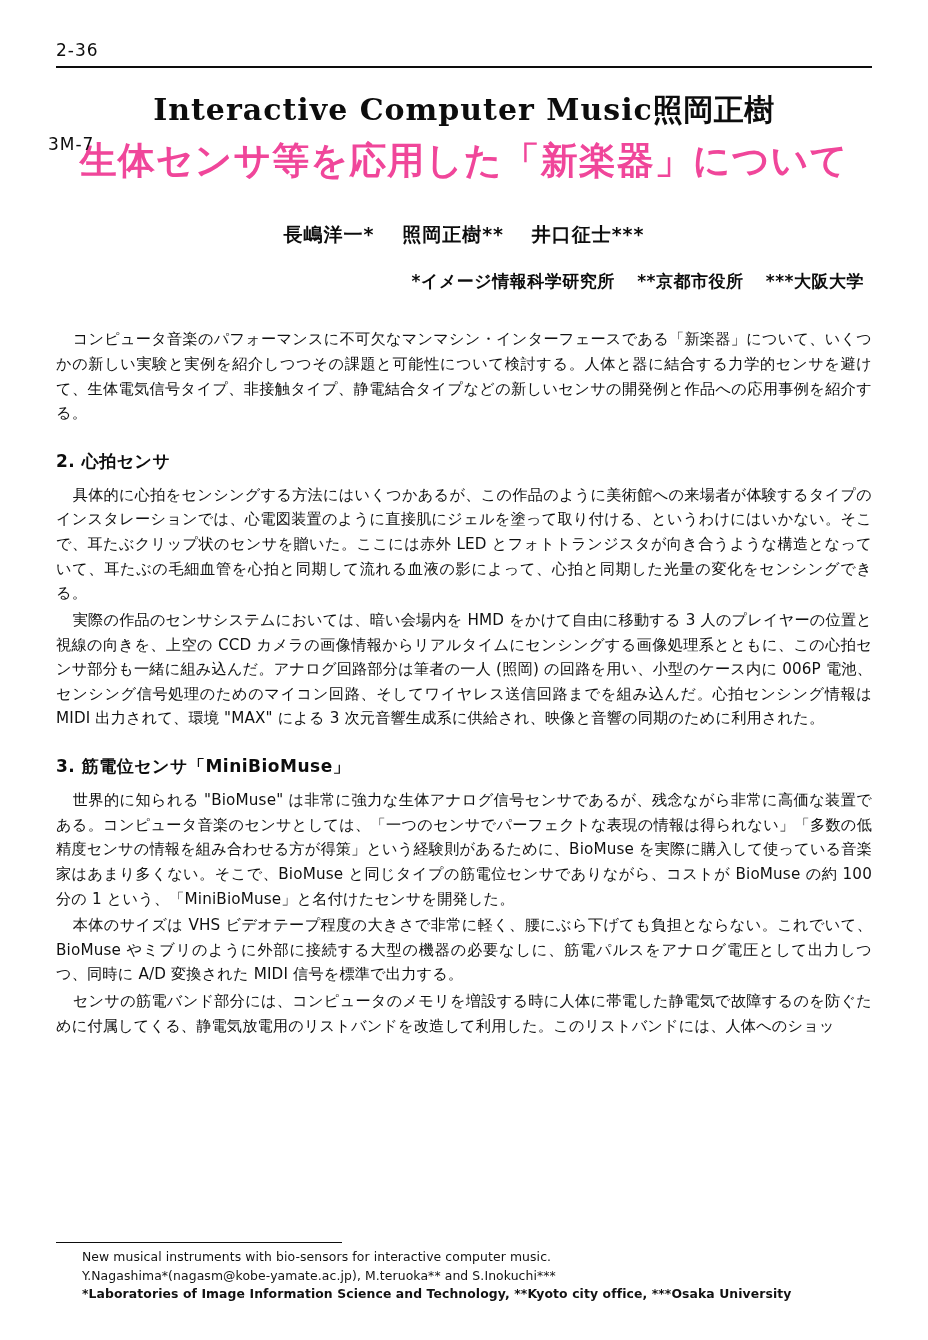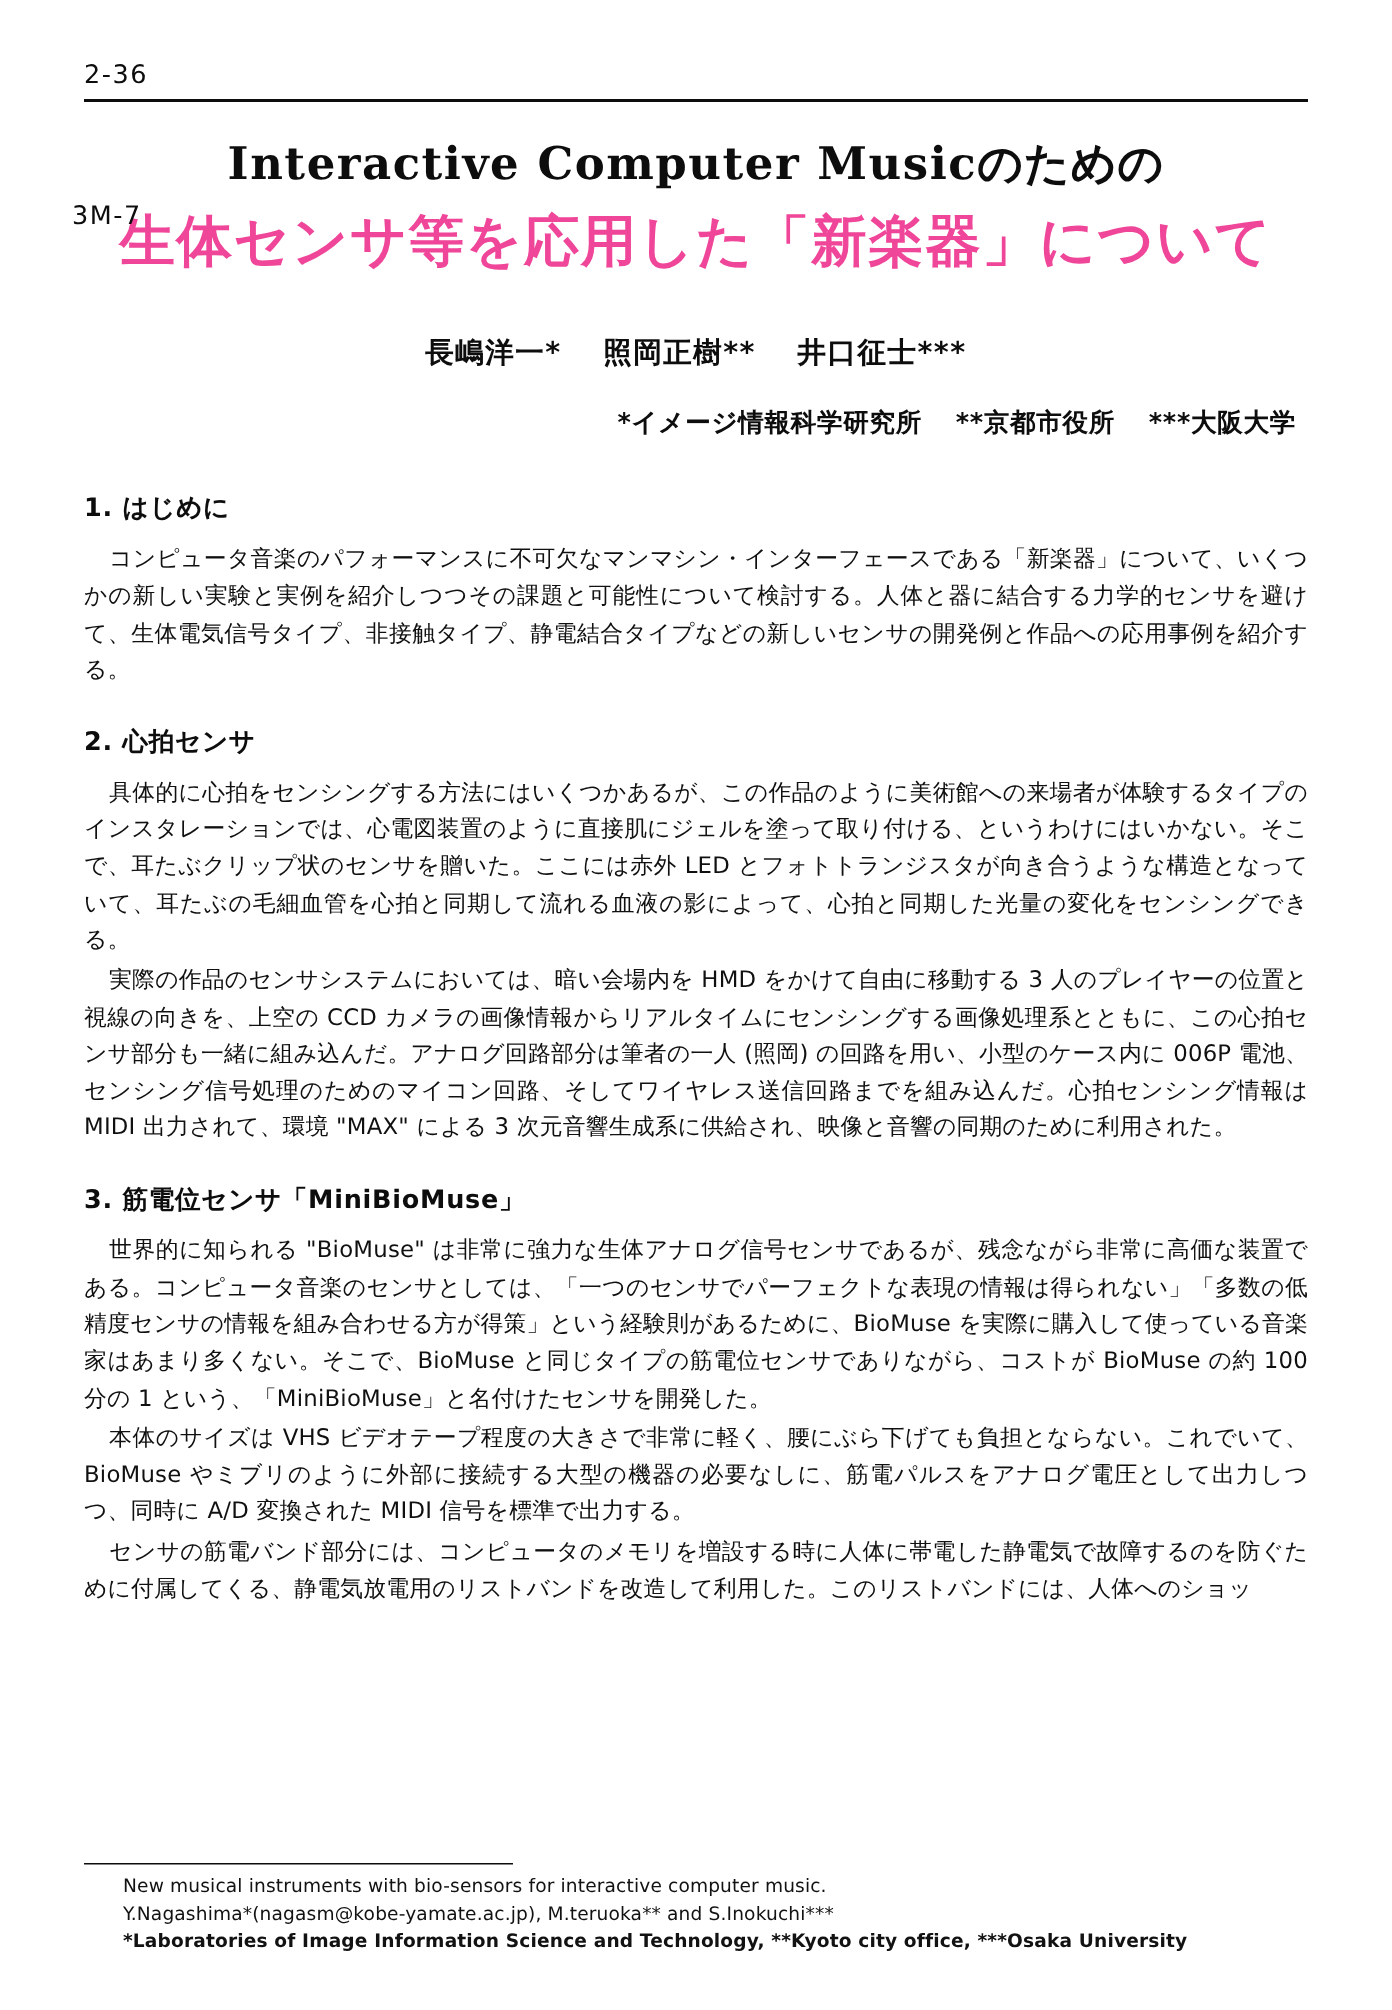--- a/index.html
+++ b/index.html
@@ -151,41 +151,40 @@
 <div class="page">
 
   <div class="header-row">
     <div class="page-code">2-36</div>
     <div class="header-rule"></div>
   </div>
 
   <div class="title-block">
     <div class="paper-id">3M-7</div>
     <div class="title-line-1">
-      <span class="latin">Interactive Computer Music</span><span>のための</span>
+      <span class="latin">Interactive Computer Music</span><span>照岡正樹</span>
     </div>
     <div class="title-line-2">生体センサ等を応用した「新楽器」について</div>
 
     <div class="authors">
       <span>長嶋洋一*</span>
       <span>照岡正樹**</span>
       <span>井口征士***</span>
     </div>
 
     <div class="affiliations">
       <span>*イメージ情報科学研究所</span>
       <span>**京都市役所</span>
       <span>***大阪大学</span>
     </div>
   </div>
 
   <div class="body">
 
     <div class="section">
-      <h2 class="sec-head">1. はじめに</h2>
       <p class="para">コンピュータ音楽のパフォーマンスに不可欠なマンマシン・インターフェースである「新楽器」について、いくつかの新しい実験と実例を紹介しつつその課題と可能性について検討する。人体と器に結合する力学的センサを避けて、生体電気信号タイプ、非接触タイプ、静電結合タイプなどの新しいセンサの開発例と作品への応用事例を紹介する。</p>
     </div>
 
     <div class="section">
       <h2 class="sec-head">2. 心拍センサ</h2>
       <p class="para">具体的に心拍をセンシングする方法にはいくつかあるが、この作品のように美術館への来場者が体験するタイプのインスタレーションでは、心電図装置のように直接肌にジェルを塗って取り付ける、というわけにはいかない。そこで、耳たぶクリップ状のセンサを贈いた。ここには赤外 LED とフォトトランジスタが向き合うような構造となっていて、耳たぶの毛細血管を心拍と同期して流れる血液の影によって、心拍と同期した光量の変化をセンシングできる。</p>
       <p class="para">実際の作品のセンサシステムにおいては、暗い会場内を HMD をかけて自由に移動する 3 人のプレイヤーの位置と視線の向きを、上空の CCD カメラの画像情報からリアルタイムにセンシングする画像処理系とともに、この心拍センサ部分も一緒に組み込んだ。アナログ回路部分は筆者の一人 (照岡) の回路を用い、小型のケース内に 006P 電池、センシング信号処理のためのマイコン回路、そしてワイヤレス送信回路までを組み込んだ。心拍センシング情報は MIDI 出力されて、環境 "MAX" による 3 次元音響生成系に供給され、映像と音響の同期のために利用された。</p>
     </div>
 
     <div class="section">

